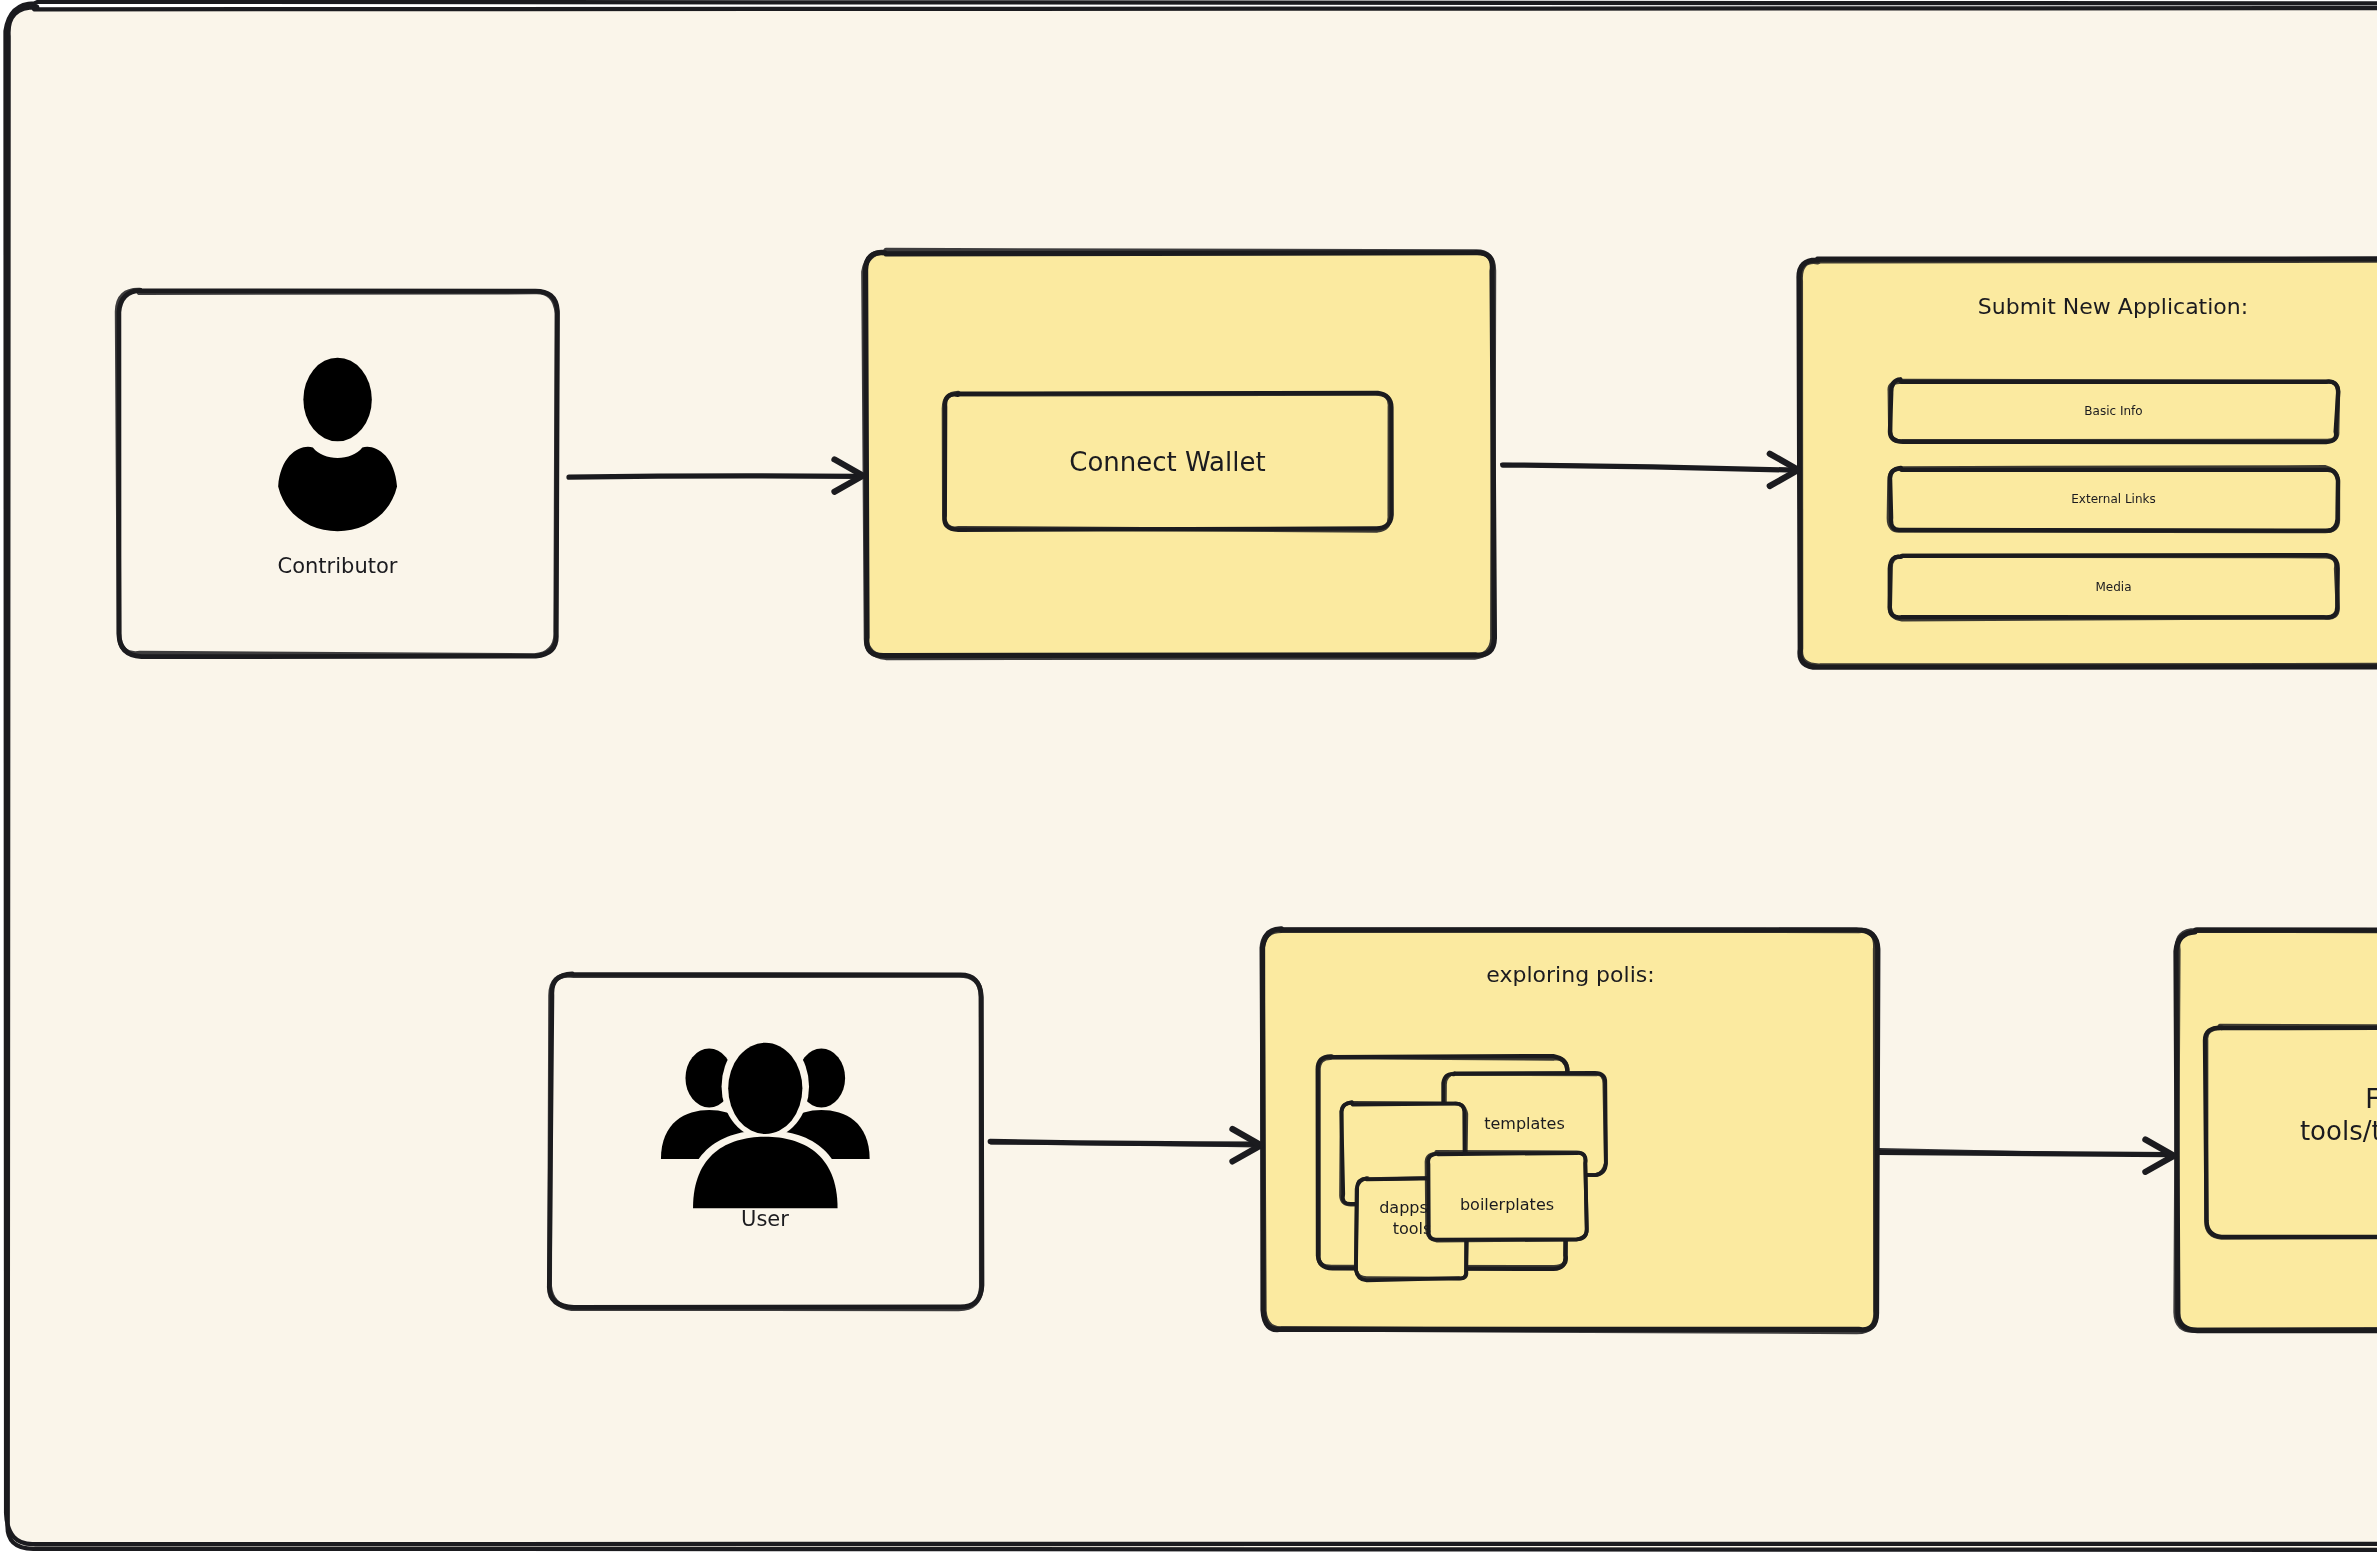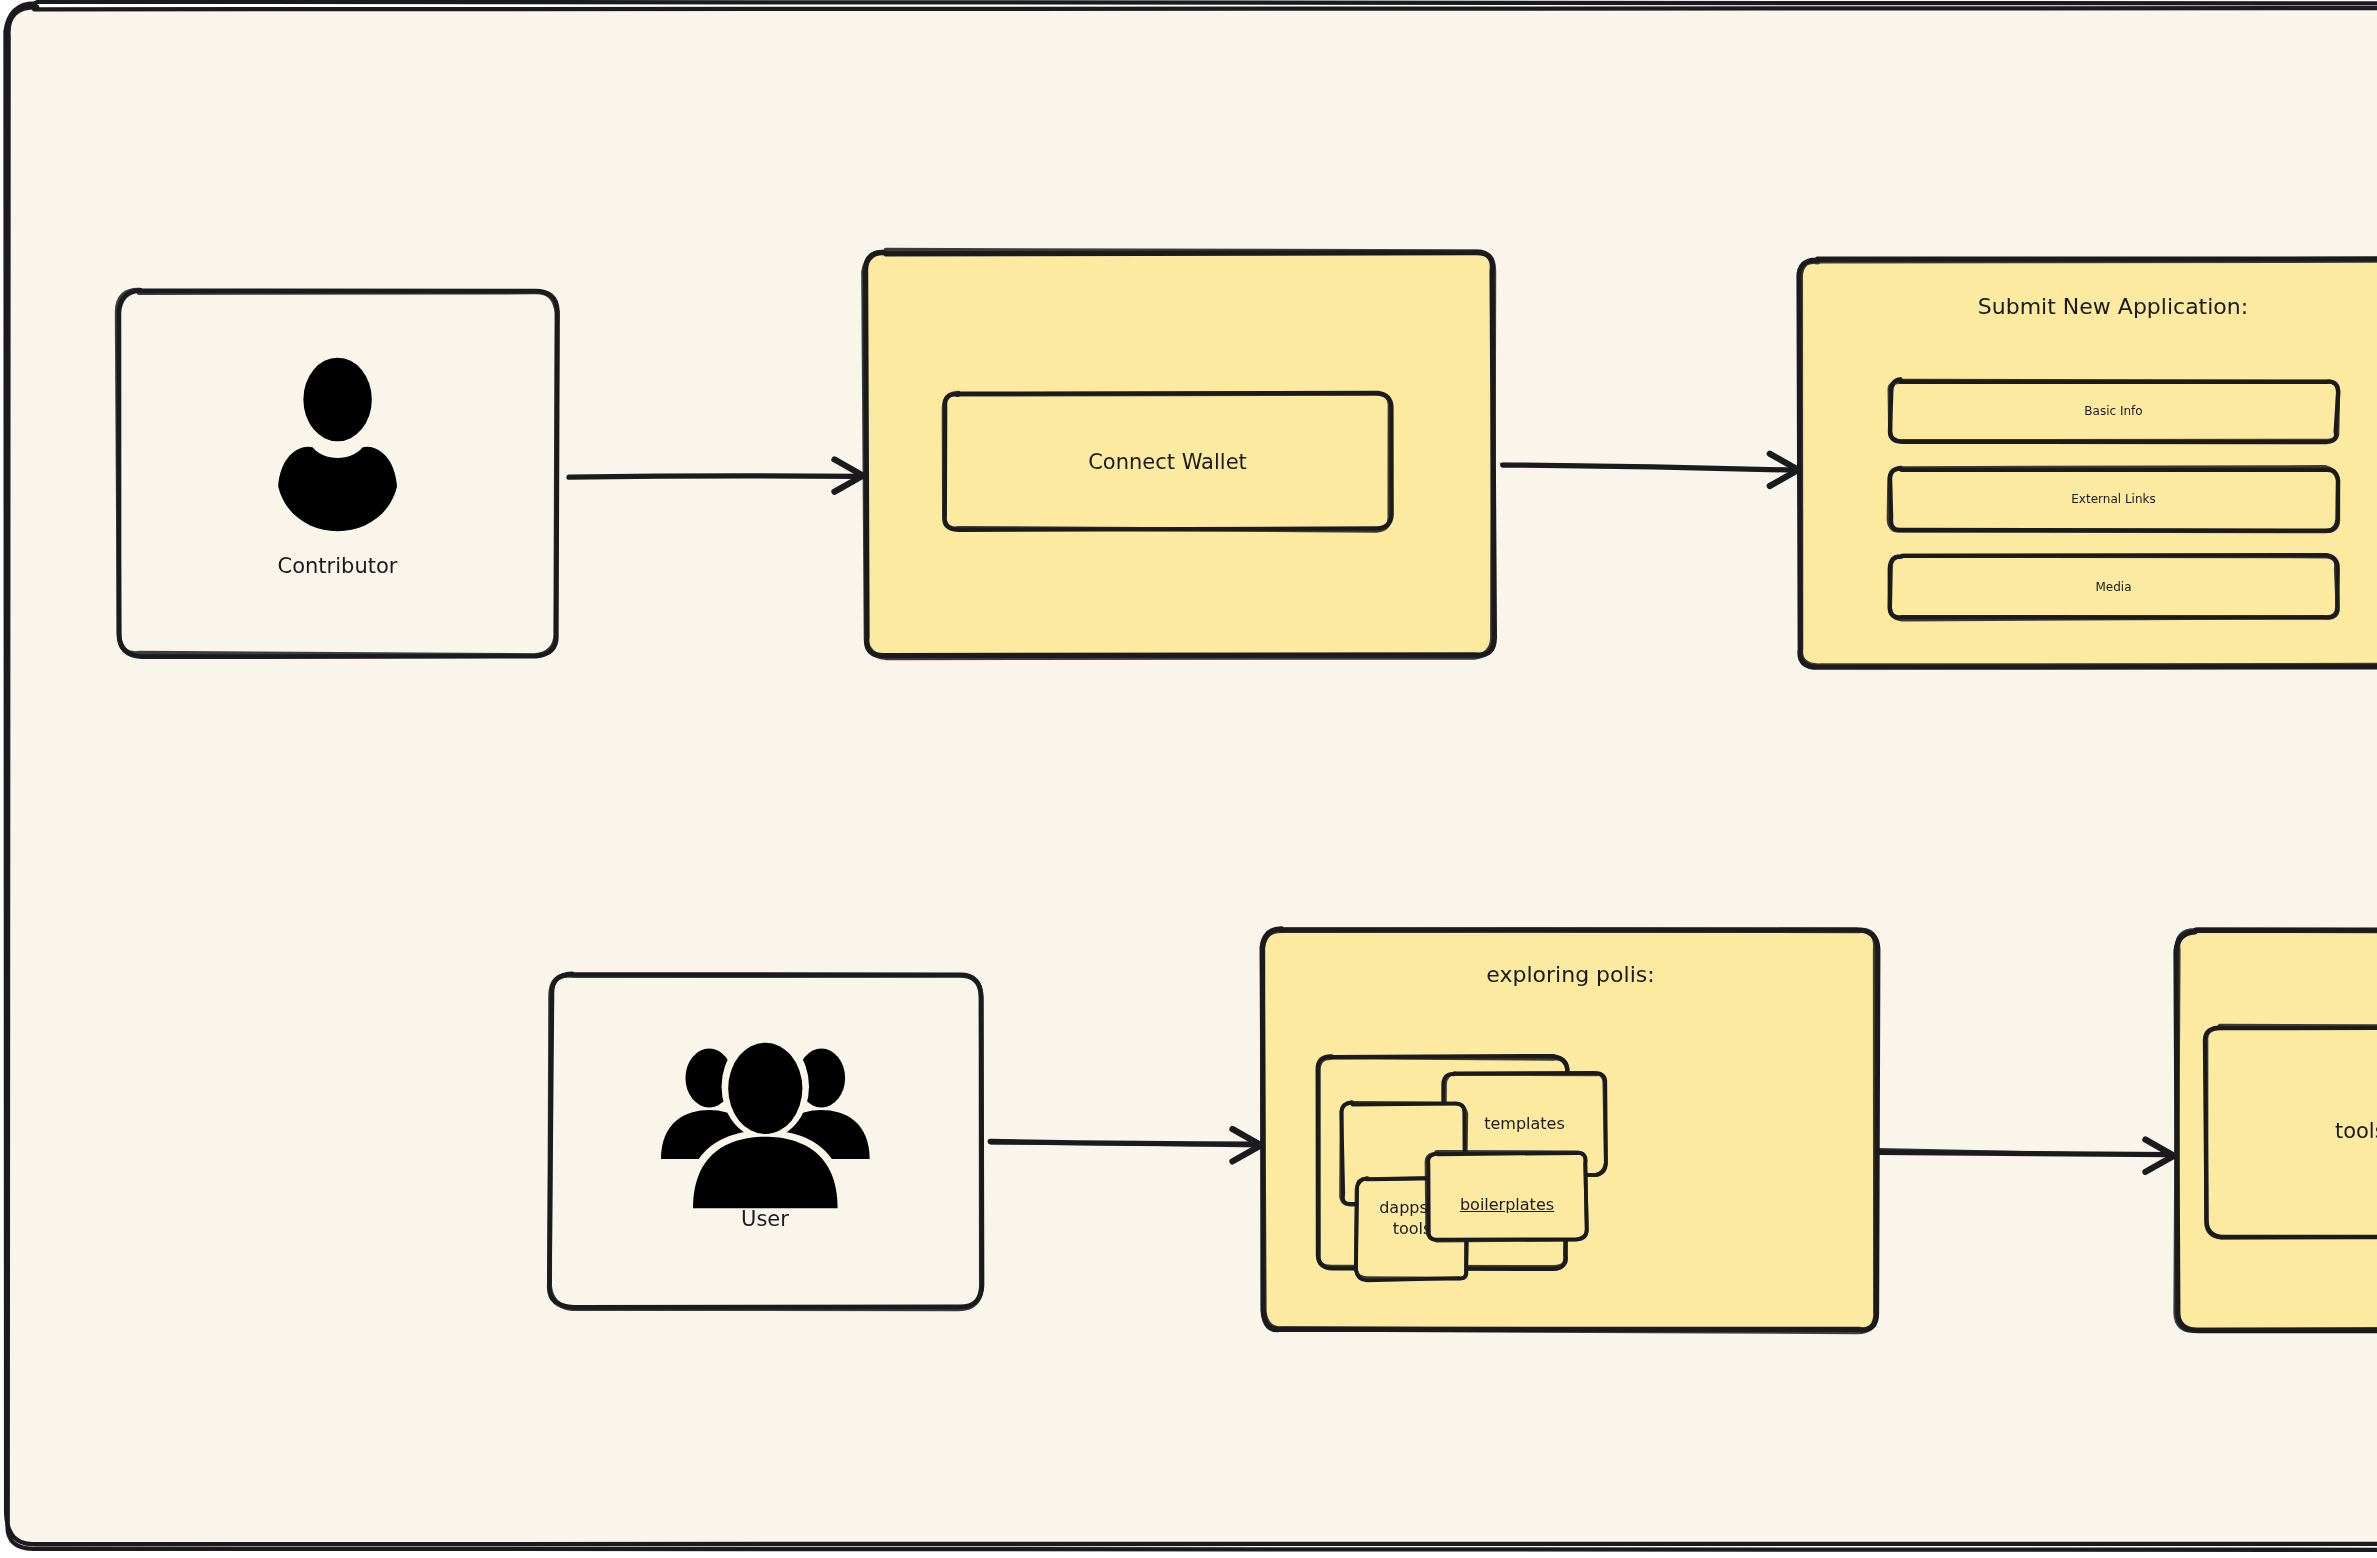--- a/index.html
+++ b/index.html
@@ -39,21 +39,21 @@
     align-items: center;
     justify-content: center;
     text-align: center;
     font-family: "DejaVu Sans", sans-serif;
     color: #1b1b1f;
     line-height: 1.25;
     white-space: pre-line;
     pointer-events: none;
   }
   .lbl-actor   { font-size: 21px; }
-  .lbl-inner   { font-size: 21px; }
+  .lbl-inner   { font-size: 26px; }
   .lbl-title   { font-size: 22px; }
   .lbl-item    { font-size: 12px; }
   .lbl-tag     { font-size: 16px; }
   .hit {
     position: absolute;
     background: transparent;
   }
 </style>
 </head>
 <body>
@@ -193,21 +193,21 @@
         <div class="node-label lbl-actor" style="left: 550px; top: 1198px; width: 430px; height: 43px;">User</div>
         <div class="node-label lbl-inner" style="left: 944px; top: 394px; width: 447px; height: 136px;">Connect Wallet</div>
         <div class="node-label lbl-title" style="left: 1800px; top: 288px; width: 626px; height: 38px;">Submit New Application:</div>
         <div class="node-label lbl-item" style="left: 1890px; top: 380px; width: 447px; height: 62px;">Basic Info</div>
         <div class="node-label lbl-item" style="left: 1890px; top: 468px; width: 447px; height: 62px;">External Links</div>
         <div class="node-label lbl-item" style="left: 1890px; top: 556px; width: 447px; height: 62px;">Media</div>
         <div class="node-label lbl-title" style="left: 1264px; top: 956px; width: 613px; height: 38px;">exploring polis:</div>
         <div class="node-label lbl-tag" style="left: 1444px; top: 1074px; width: 161px; height: 100px;">templates</div>
         <div class="node-label lbl-tag" style="left: 1342px; top: 1157px; width: 123px; height: 101px;">dapps</div>
         <div class="node-label lbl-tag" style="left: 1357px; top: 1178px; width: 110px; height: 101px;">tools</div>
-        <div class="node-label lbl-tag" style="left: 1428px; top: 1153px; width: 158px; height: 104px; text-decoration: underline;">boilerplates</div>
+        <div class="node-label lbl-tag" style="left: 1428px; top: 1153px; width: 158px; height: 104px;">boilerplates</div>
         <div class="node-label lbl-inner" style="left: 2206px; top: 1027px; width: 552px; height: 209px;">Finding necessary
 tools/templates/boilerplates
 to use.</div>
       </div>
 
     <div id="hits">
         <div class="hit" style="left: 119px; top: 291px; width: 437px; height: 364px;"></div>
         <div class="hit" style="left: 550px; top: 974px; width: 430px; height: 334px;"></div>
         <div class="hit" style="left: 865px; top: 252px; width: 628px; height: 404px;"></div>
         <div class="hit" style="left: 944px; top: 394px; width: 447px; height: 136px;"></div>

